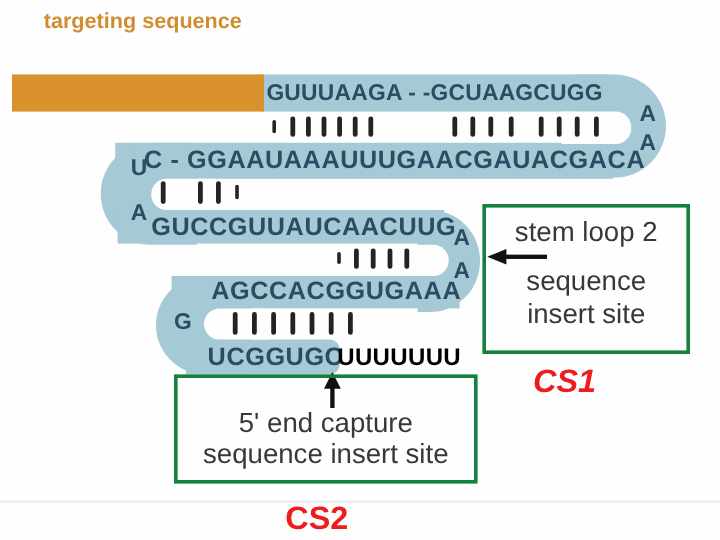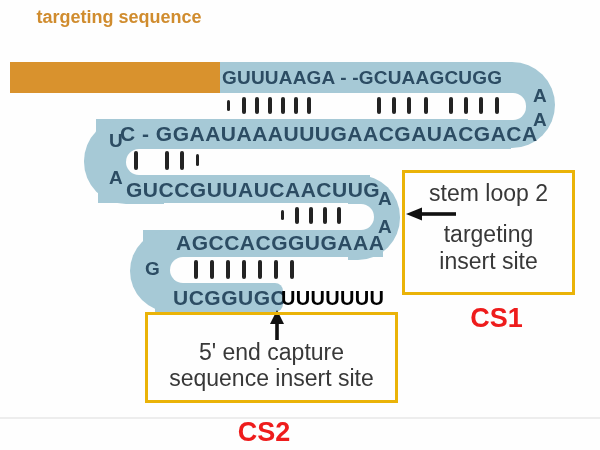--- a/index.html
+++ b/index.html
@@ -26,29 +26,29 @@
   .seq.small{font-size:19px;letter-spacing:0.2px;}
   .loopletter{
     position:absolute;color:#2c4c63;font-weight:bold;font-size:19px;line-height:19px;
   }
   .tail{
     position:absolute;color:#000000;font-weight:bold;font-size:20px;line-height:20px;letter-spacing:0.3px;
   }
   
   .tick{position:absolute;width:4px;background:#232323;border-radius:2px;}
   
-  .red-box{position:absolute;border:3px solid #eab308;background:transparent;box-sizing:border-box;}
+  .red-box{position:absolute;border:3px solid #15803d;background:transparent;box-sizing:border-box;}
   #cs1-box{left:402px;top:170px;width:173px;height:125px;
     color:#383838;font-size:23px;line-height:27px;text-align:center;padding-top:7px;}
   #cs1-box .line2{display:flex;align-items:center;justify-content:flex-start;padding-left:1px;}
   #cs1-box .line2 .cap-text{flex:0 0 auto;margin-left:6px;}
   #cs2-box{left:145px;top:312px;width:253px;height:91px;
     color:#383838;font-size:23px;line-height:26px;text-align:center;padding-top:24px;}
   .cs-label{position:absolute;color:#ee1c1c;font-weight:bold;font-size:27px;text-align:center;}
-  #cs1-label{left:464px;top:303px;width:65px;}
+  #cs1-label{left:438px;top:303px;width:65px;font-style:italic;}
   #cs2-label{left:225px;top:417px;width:78px;}
   .up-arrow{position:absolute;left:269px;top:310px;}
   .faint-line{position:absolute;left:0;top:417px;width:600px;height:2px;background:#ededed;}
 </style>
 </head>
 <body>
 
 <div id="stage">
 
   <div class="sg-title">
@@ -125,21 +125,21 @@
     </div>
 
   <div class="red-box" id="cs1-box">
     <div>stem loop 2</div>
     <div class="line2">
       <svg width="50" height="14" viewBox="0 0 50 14">
         <polygon points="0,7 16,0.5 16,13.5" fill="#111"></polygon>
         <rect x="12" y="5.2" width="38" height="3.6" fill="#111"></rect>
       </svg>
     </div>
-    <div>targeting</div>
+    <div>sequence</div>
     <div>insert site</div>
   </div>
   <div class="cs-label" id="cs1-label">CS1</div>
 
   <svg class="up-arrow" width="16" height="30" viewBox="0 0 16 30">
     <polygon points="8,0 1,14 15,14" fill="#111"></polygon>
     <rect x="6.2" y="10" width="3.6" height="20" fill="#111"></rect>
   </svg>
   <div class="red-box" id="cs2-box">
     <div>5' end capture</div>

